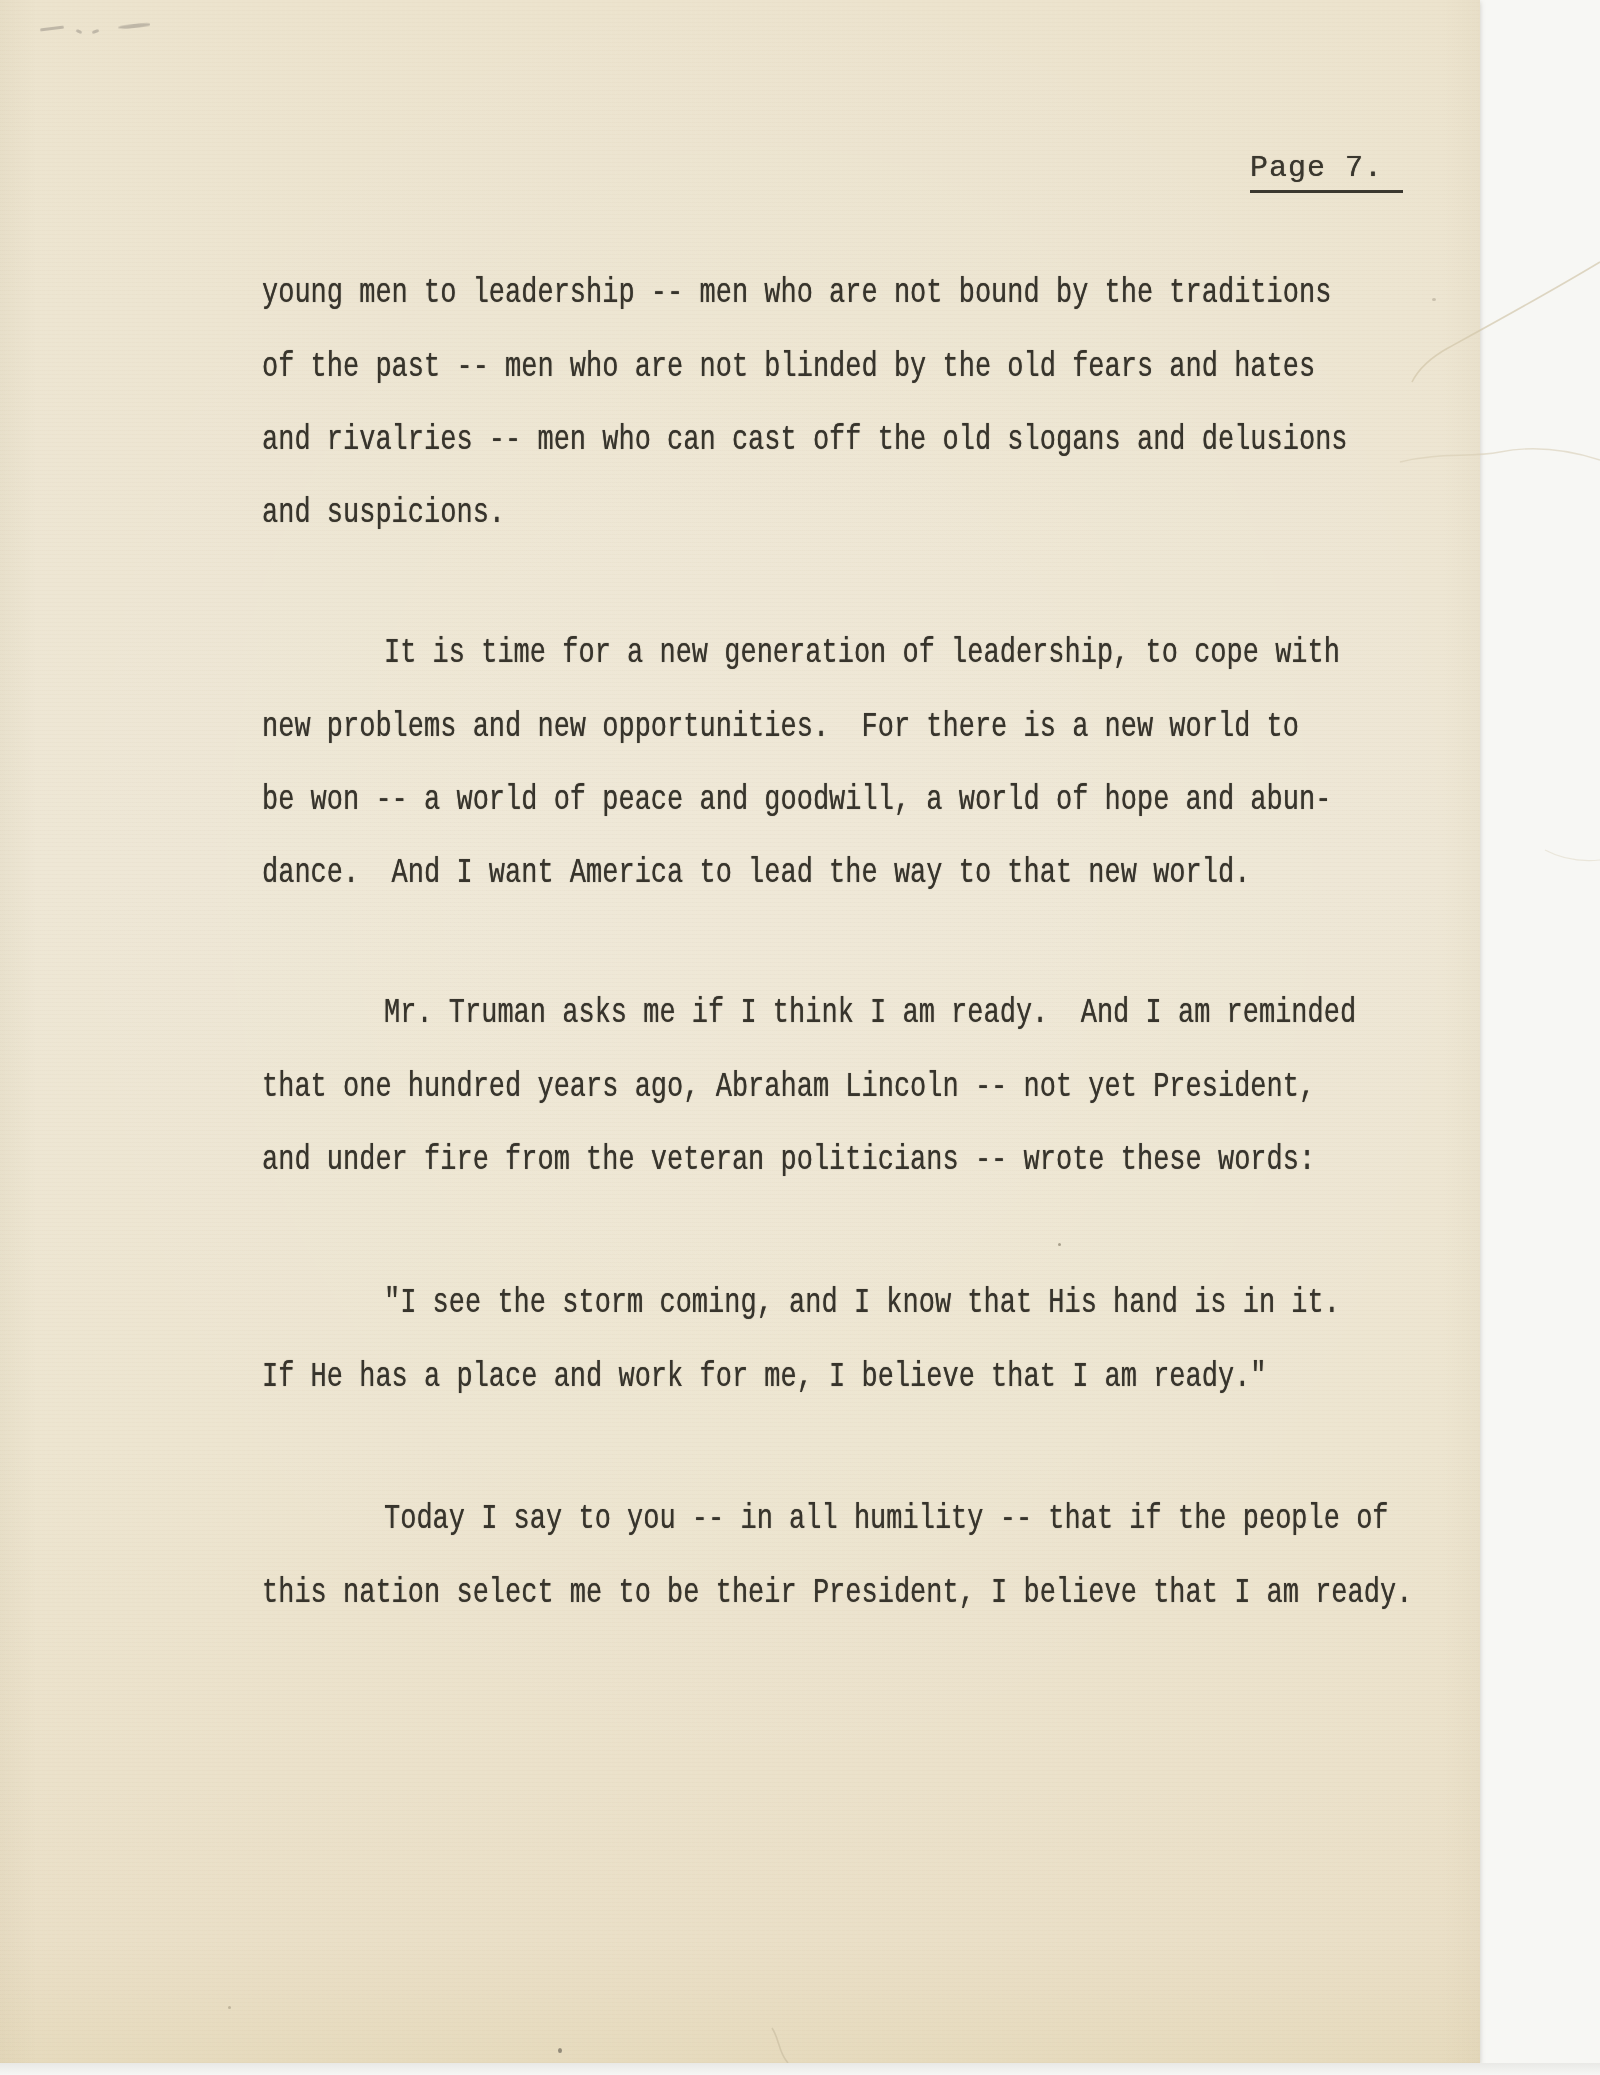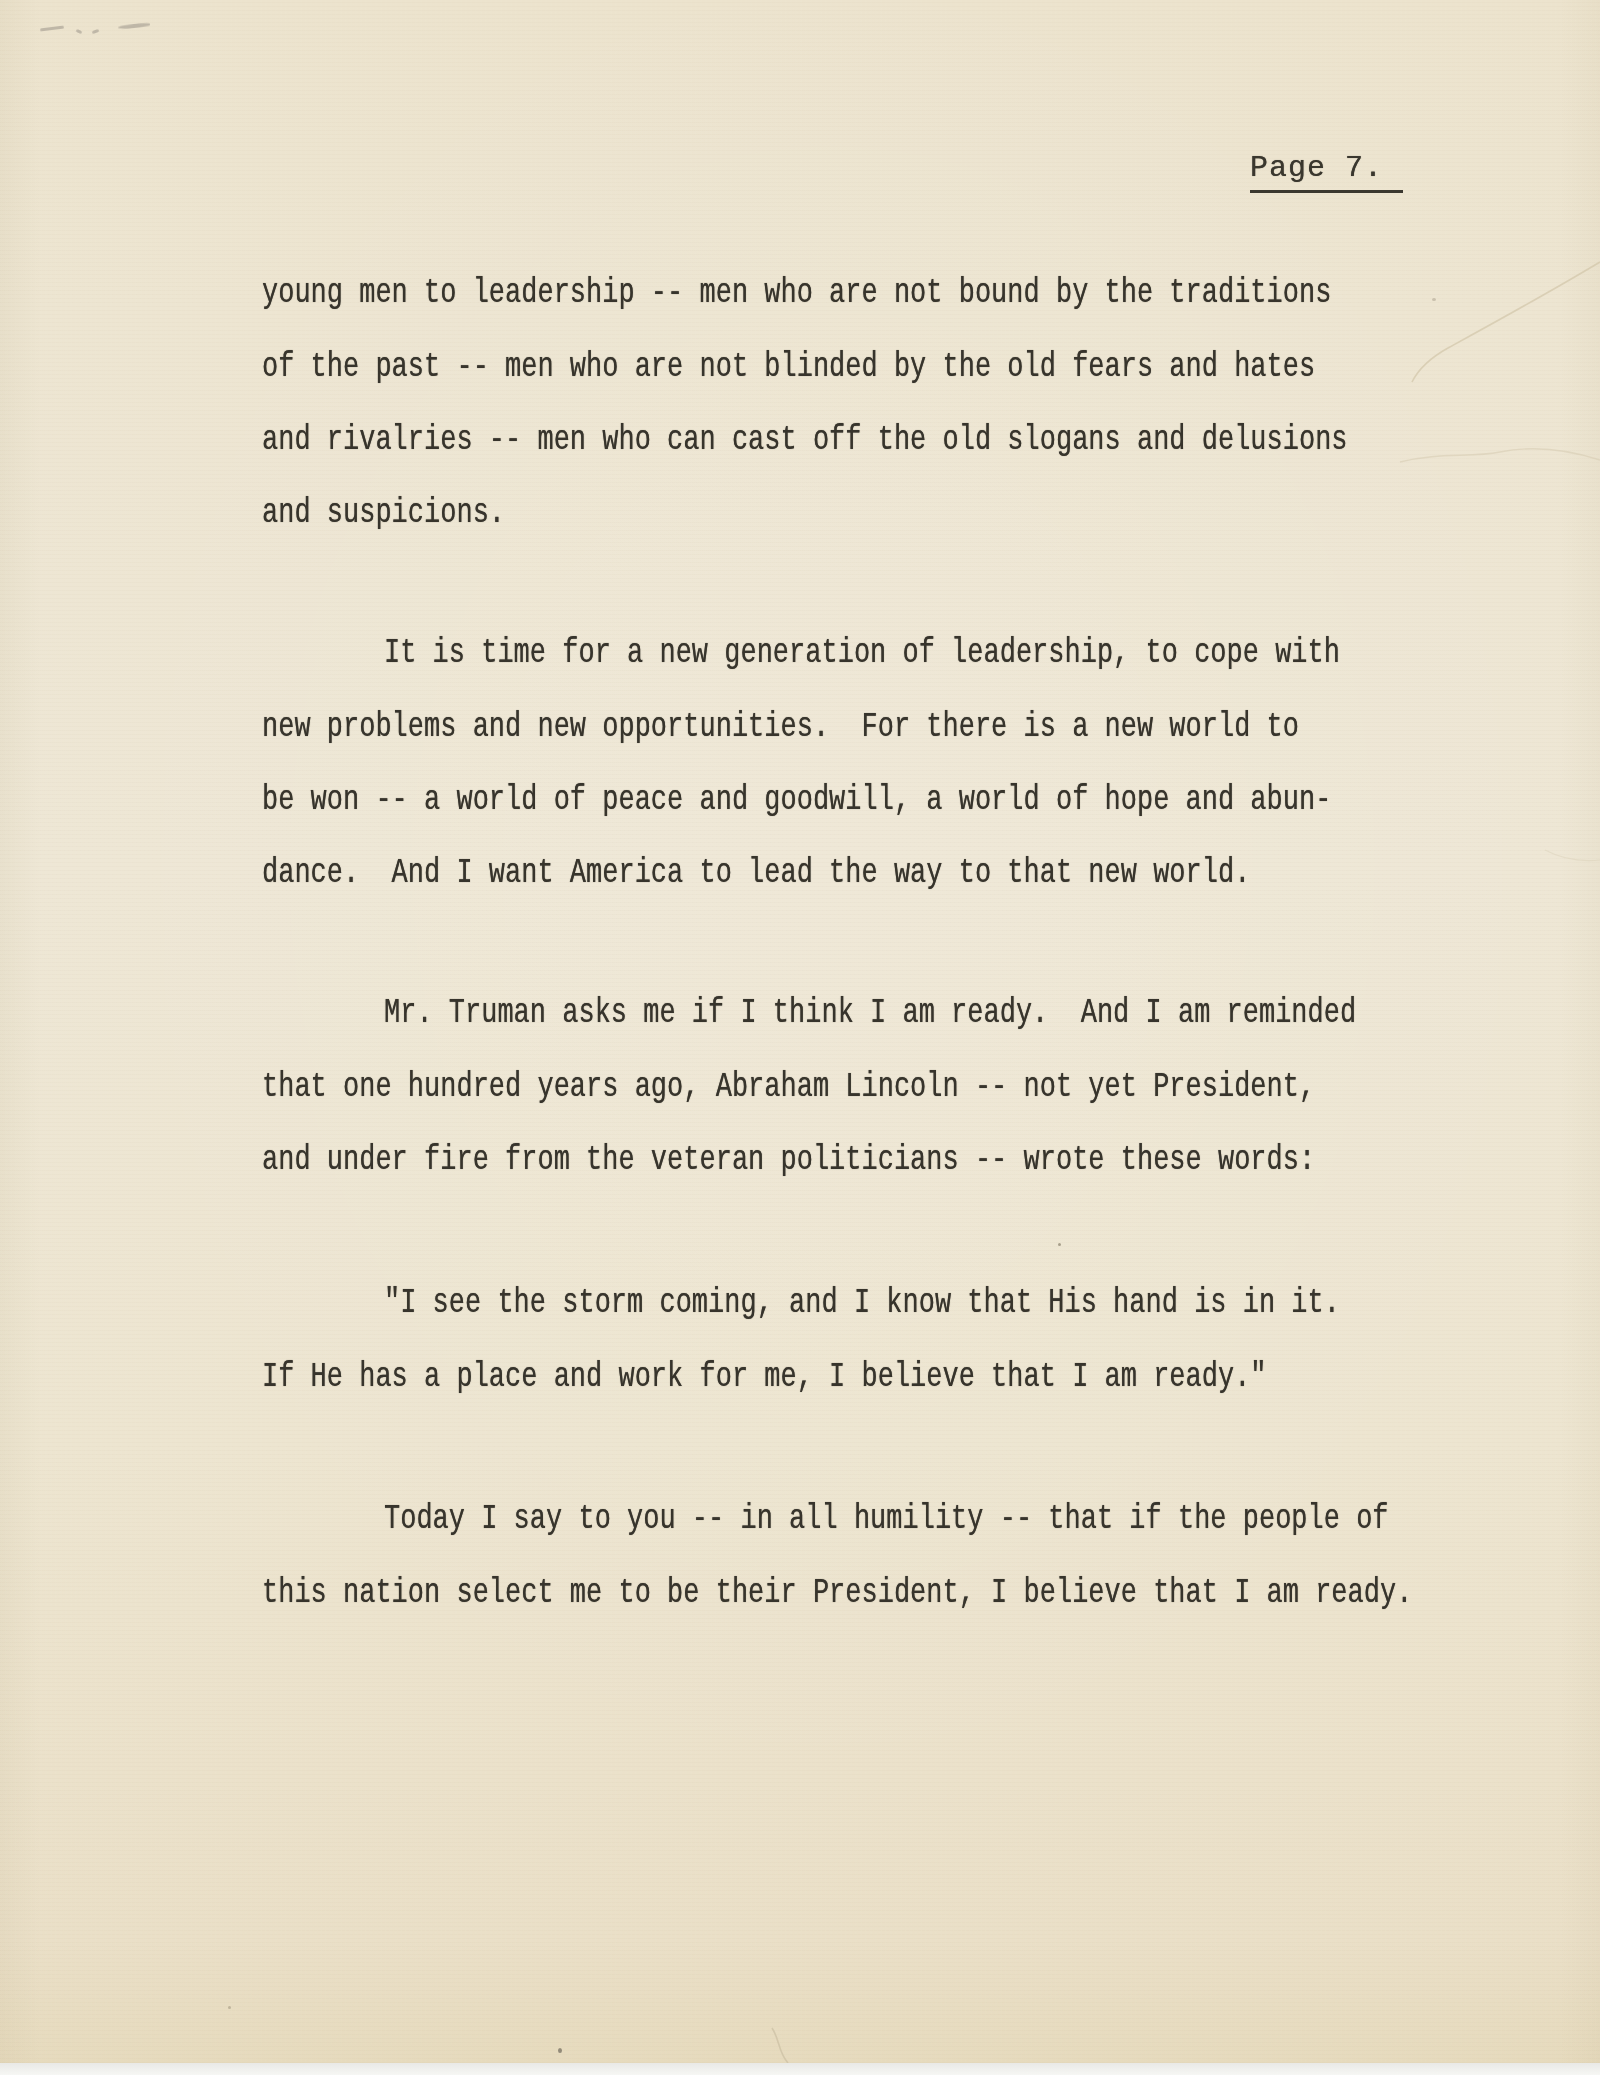--- a/index.html
+++ b/index.html
@@ -4,21 +4,21 @@
 <style>
   html,body{margin:0;padding:0;}
   body{
     width:1600px;height:2075px;
     background:#f7f7f4;
     position:relative;
     overflow:hidden;
     font-family:"Liberation Mono","DejaVu Sans Mono",monospace;
   }
   .paper{
-    position:absolute;left:0;top:0;width:1600px;height:2063px;
+    position:absolute;left:0;top:0;width:1480px;height:2063px;
     background:linear-gradient(180deg,#ece3cd 0%,#ede5d1 15%,#eee7d5 42%,#ede5d0 70%,#eadfc7 94%,#e6dabd 100%);
     box-shadow:0 2px 5px rgba(120,115,100,0.35);
   }
   .paper::before{
     content:"";position:absolute;inset:0;pointer-events:none;
     background:
       repeating-linear-gradient(0deg, rgba(120,100,60,0.022) 0 1px, rgba(0,0,0,0) 1px 4px),
       repeating-linear-gradient(90deg, rgba(255,255,255,0.02) 0 2px, rgba(0,0,0,0) 2px 5px),
       radial-gradient(ellipse 1200px 1500px at 52% 42%, rgba(255,255,255,0.06), rgba(0,0,0,0) 70%),
       linear-gradient(90deg, rgba(180,165,130,0.10), rgba(0,0,0,0) 2.5%, rgba(0,0,0,0) 97.5%, rgba(180,165,130,0.08));

